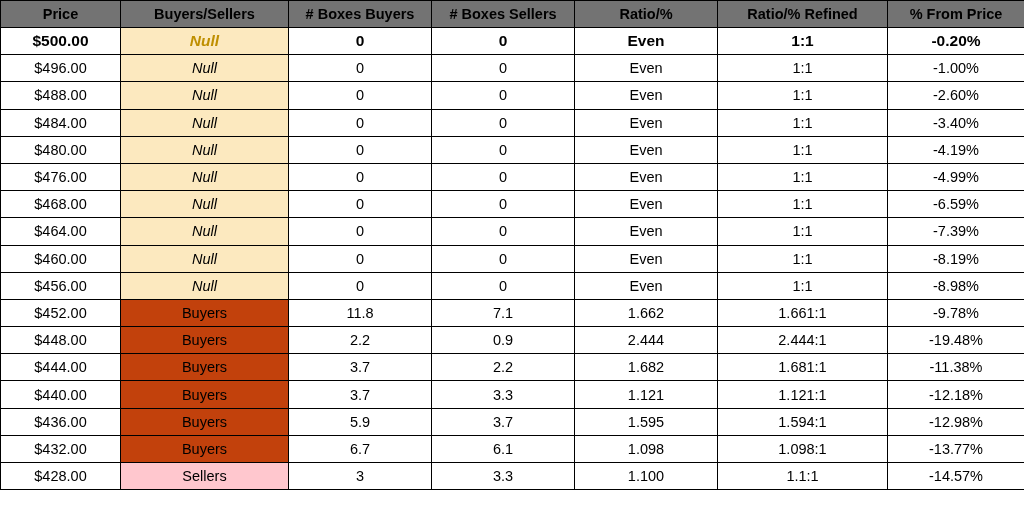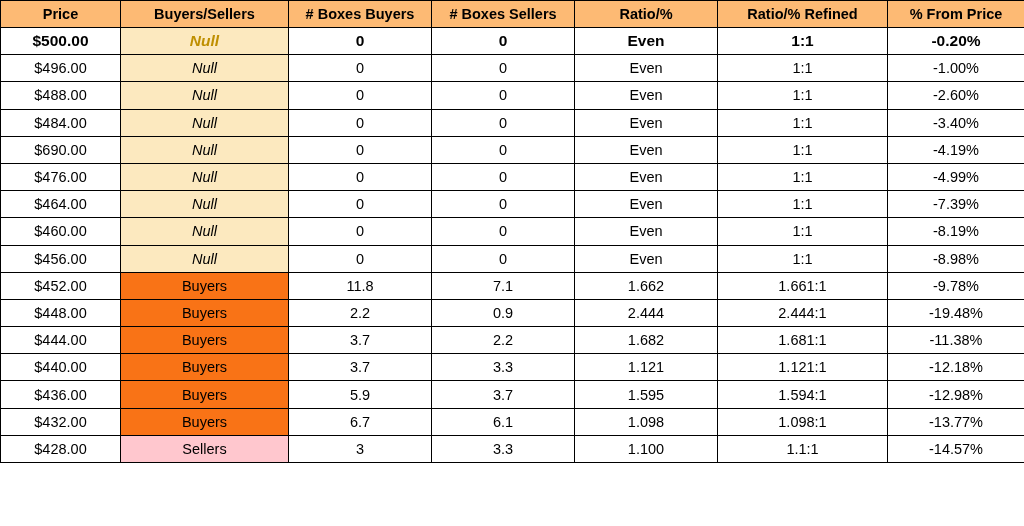--- a/index.html
+++ b/index.html
@@ -23,42 +23,42 @@
     padding: 0;
     text-align: center;
     vertical-align: middle;
     font-size: 14.5px;
     color: #000000;
     white-space: nowrap;
     overflow: hidden;
   }
   thead th {
     height: 26px;
-    background: #fdba74;
+    background: #737373;
     color: #c55a11;
     font-weight: bold;
     font-size: 15px;
   }
   tbody tr {
     height: 26.2px;
   }
   tbody td {
     height: 26.2px;
   }
   tr.first-row td {
     font-weight: bold;
     font-size: 15.5px;
   }
   td.cat-null {
     background: #fce9bf;
     color: #bf8f00;
     font-style: italic;
   }
   td.cat-buyers {
-    background: #f97316;
+    background: #c2410c;
     color: #1f7a44;
   }
   td.cat-sellers {
     background: #ffc7ce;
     color: #c0392b;
   }
   tr.first-row td.cat-null {
     color: #bf8f00;
   }
   
@@ -125,36 +125,45 @@
       <tr>
         <td>$484.00</td>
         <td class="cat-null">Null</td>
         <td>0</td>
         <td>0</td>
         <td>Even</td>
         <td>1:1</td>
         <td>-3.40%</td>
       </tr>
       <tr>
-        <td>$690.00</td>
+        <td>$480.00</td>
         <td class="cat-null">Null</td>
         <td>0</td>
         <td>0</td>
         <td>Even</td>
         <td>1:1</td>
         <td>-4.19%</td>
       </tr>
       <tr>
         <td>$476.00</td>
         <td class="cat-null">Null</td>
         <td>0</td>
         <td>0</td>
         <td>Even</td>
         <td>1:1</td>
         <td>-4.99%</td>
+      </tr>
+      <tr>
+        <td>$468.00</td>
+        <td class="cat-null">Null</td>
+        <td>0</td>
+        <td>0</td>
+        <td>Even</td>
+        <td>1:1</td>
+        <td>-6.59%</td>
       </tr>
       <tr>
         <td>$464.00</td>
         <td class="cat-null">Null</td>
         <td>0</td>
         <td>0</td>
         <td>Even</td>
         <td>1:1</td>
         <td>-7.39%</td>
       </tr>

